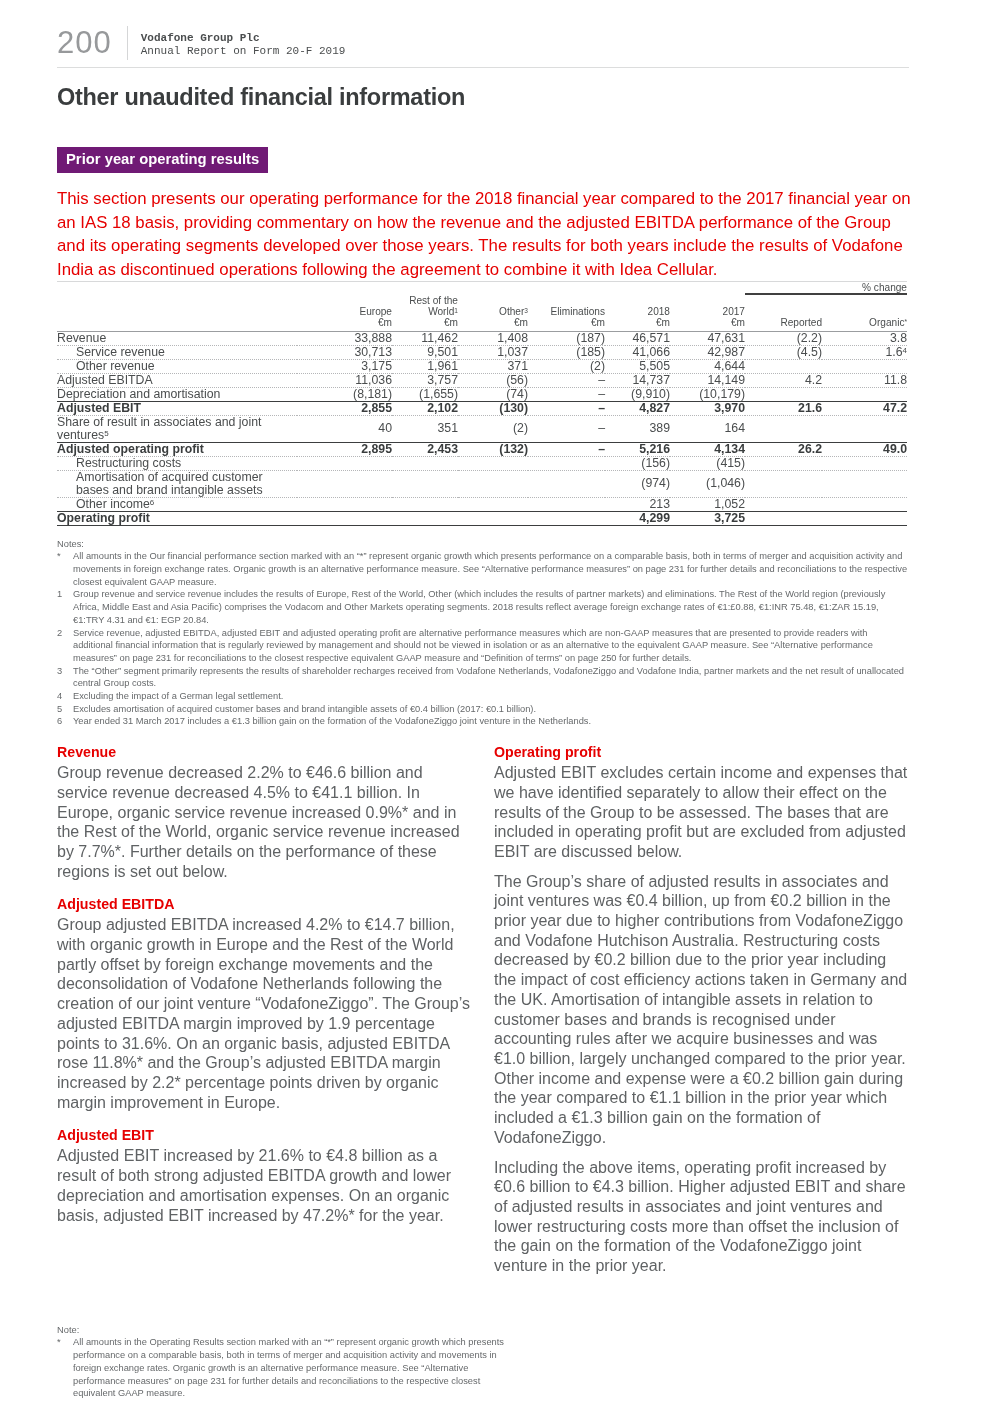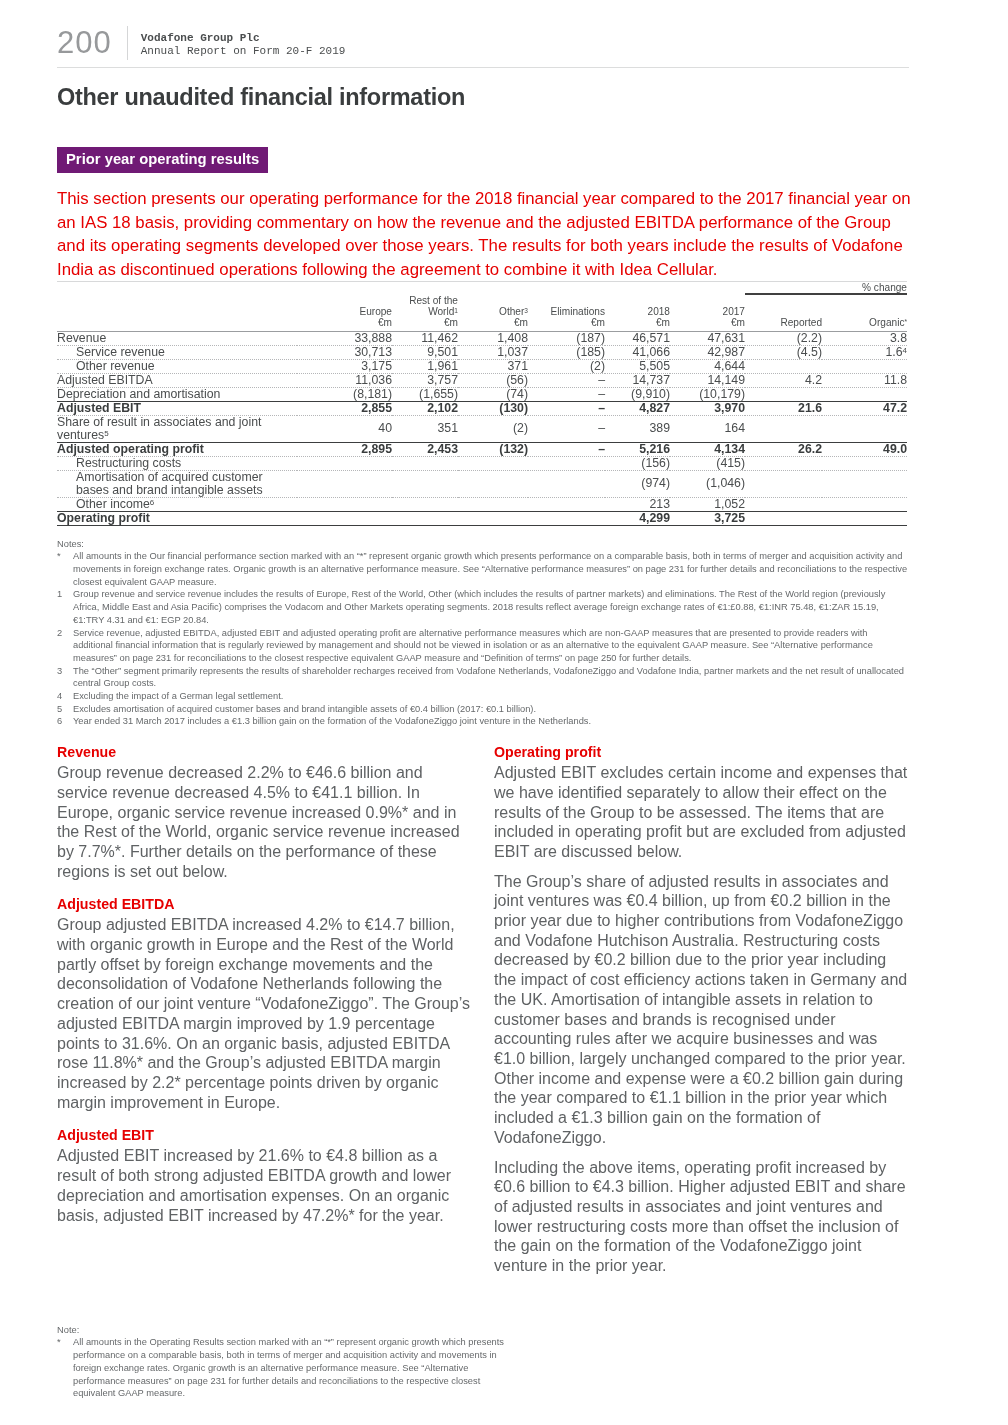--- a/index.html
+++ b/index.html
@@ -301,21 +301,21 @@
     <div class="col" id="col-left">
         <h3 class="sub"><span>Revenue</span></h3>
         <p class="body-p">Group revenue decreased 2.2% to €46.6 billion and service revenue decreased 4.5% to €41.1 billion. In Europe, organic service revenue increased 0.9%* and in the Rest of the World, organic service revenue increased by 7.7%*. Further details on the performance of these regions is set out below.</p>
         <h3 class="sub"><span>Adjusted EBITDA</span></h3>
         <p class="body-p">Group adjusted EBITDA increased 4.2% to €14.7 billion, with organic growth in Europe and the Rest of the World partly offset by foreign exchange movements and the deconsolidation of Vodafone Netherlands following the creation of our joint venture “VodafoneZiggo”. The Group’s adjusted EBITDA margin improved by 1.9 percentage points to 31.6%. On an organic basis, adjusted EBITDA rose 11.8%* and the Group’s adjusted EBITDA margin increased by 2.2* percentage points driven by organic margin improvement in Europe.</p>
         <h3 class="sub"><span>Adjusted EBIT</span></h3>
         <p class="body-p">Adjusted EBIT increased by 21.6% to €4.8 billion as a result of both strong adjusted EBITDA growth and lower depreciation and amortisation expenses. On an organic basis, adjusted EBIT increased by 47.2%* for the year.</p>
       </div>
     <div class="col" id="col-right">
         <h3 class="sub"><span>Operating profit</span></h3>
-        <p class="body-p">Adjusted EBIT excludes certain income and expenses that we have identified separately to allow their effect on the results of the Group to be assessed. The items that are included in operating profit but are excluded from adjusted EBIT are discussed below.</p>
+        <p class="body-p">Adjusted EBIT excludes certain income and expenses that we have identified separately to allow their effect on the results of the Group to be assessed. The bases that are included in operating profit but are excluded from adjusted EBIT are discussed below.</p>
         <p class="body-p">The Group’s share of adjusted results in associates and joint ventures was €0.4 billion, up from €0.2 billion in the prior year due to higher contributions from VodafoneZiggo and Vodafone Hutchison Australia. Restructuring costs decreased by €0.2 billion due to the prior year including the impact of cost efficiency actions taken in Germany and the UK. Amortisation of intangible assets in relation to customer bases and brands is recognised under accounting rules after we acquire businesses and was €1.0 billion, largely unchanged compared to the prior year. Other income and expense were a €0.2 billion gain during the year compared to €1.1 billion in the prior year which included a €1.3 billion gain on the formation of VodafoneZiggo.</p>
         <p class="body-p">Including the above items, operating profit increased by €0.6 billion to €4.3 billion. Higher adjusted EBIT and share of adjusted results in associates and joint ventures and lower restructuring costs more than offset the inclusion of the gain on the formation of the VodafoneZiggo joint venture in the prior year.</p>
       </div>
   </div>
 
   <div class="notes bottom-note" id="bottom-note">
       <div class="note-label">Note:</div>
       <div class="note-row">
         <span class="note-marker">*</span>
         <span class="note-text">All amounts in the Operating Results section marked with an “*” represent organic growth which presents performance on a comparable basis, both in terms of merger and acquisition activity and movements in foreign exchange rates. Organic growth is an alternative performance measure. See “Alternative performance measures” on page 231 for further details and reconciliations to the respective closest equivalent GAAP measure.</span>

